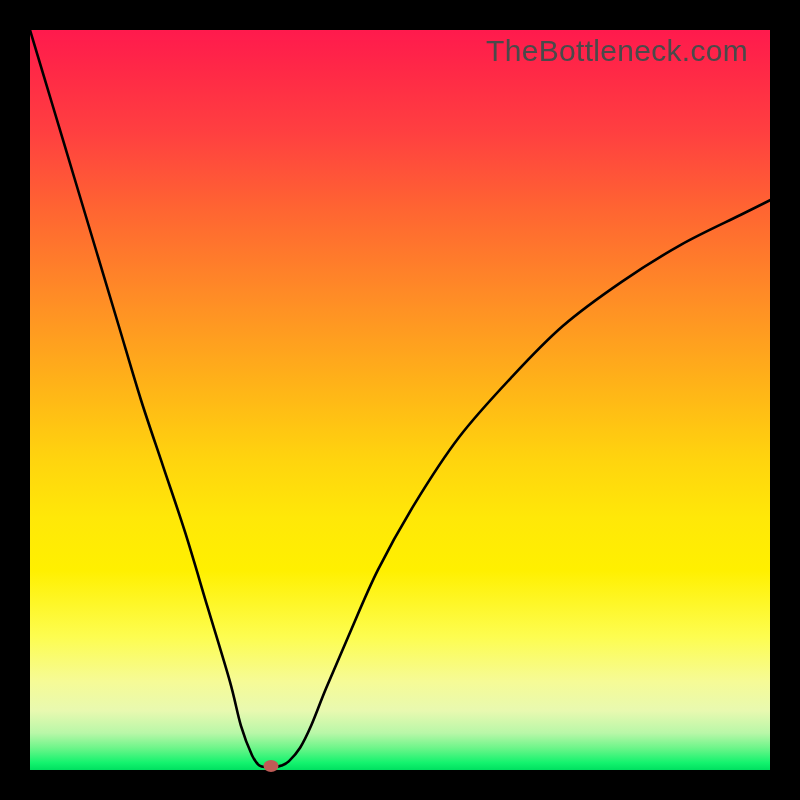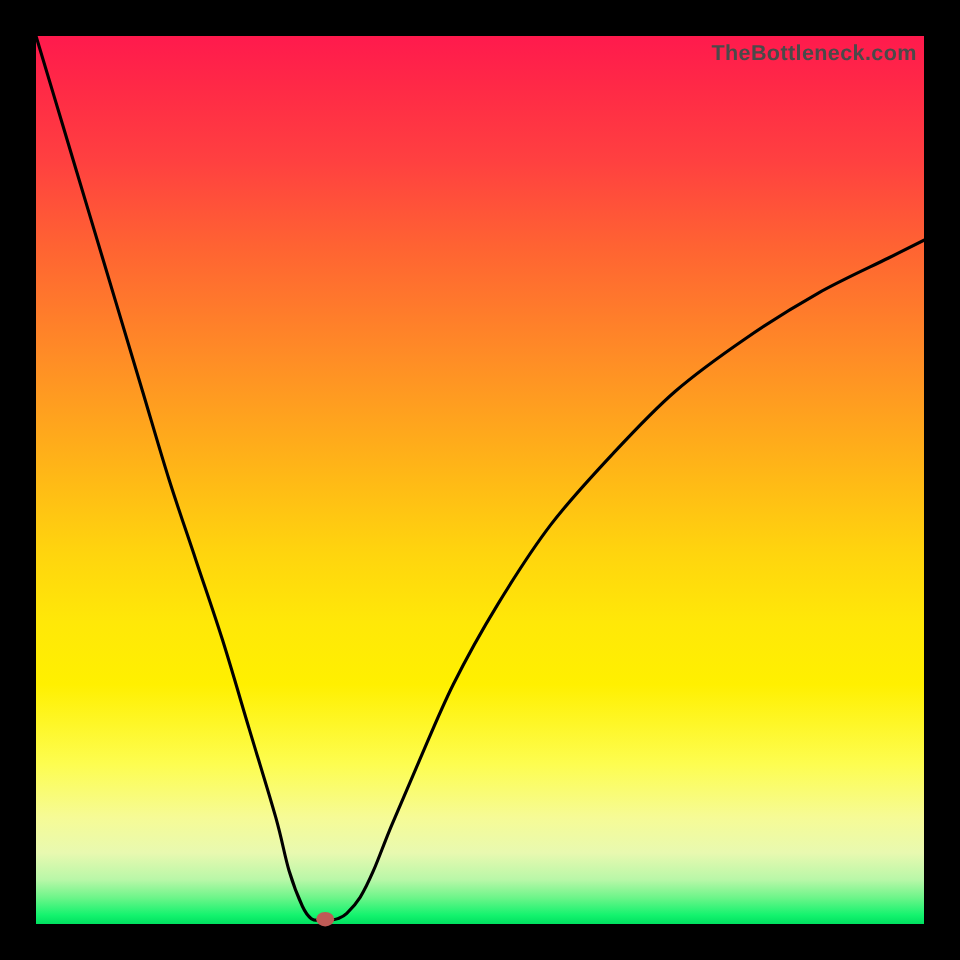--- a/index.html
+++ b/index.html
@@ -35,24 +35,24 @@
       #b9f7a8 95%,
       #6ef58a 97%,
       #14f36e 99%,
       #00e060 100%
     );
   }
 
   .watermark {
     position: absolute;
     top: 4px;
-    right: 6px;
+    right: 22px;
     color: #4a4a4a;
-    font-size: 18px;
-    font-weight: 700;
+    font-size: 30px;
+    font-weight: 400;
     letter-spacing: 0.3px;
   }
 
   .curve {
     position: absolute;
     top: 0;
     left: 0;
     width: 740px;
     height: 740px;
   }

